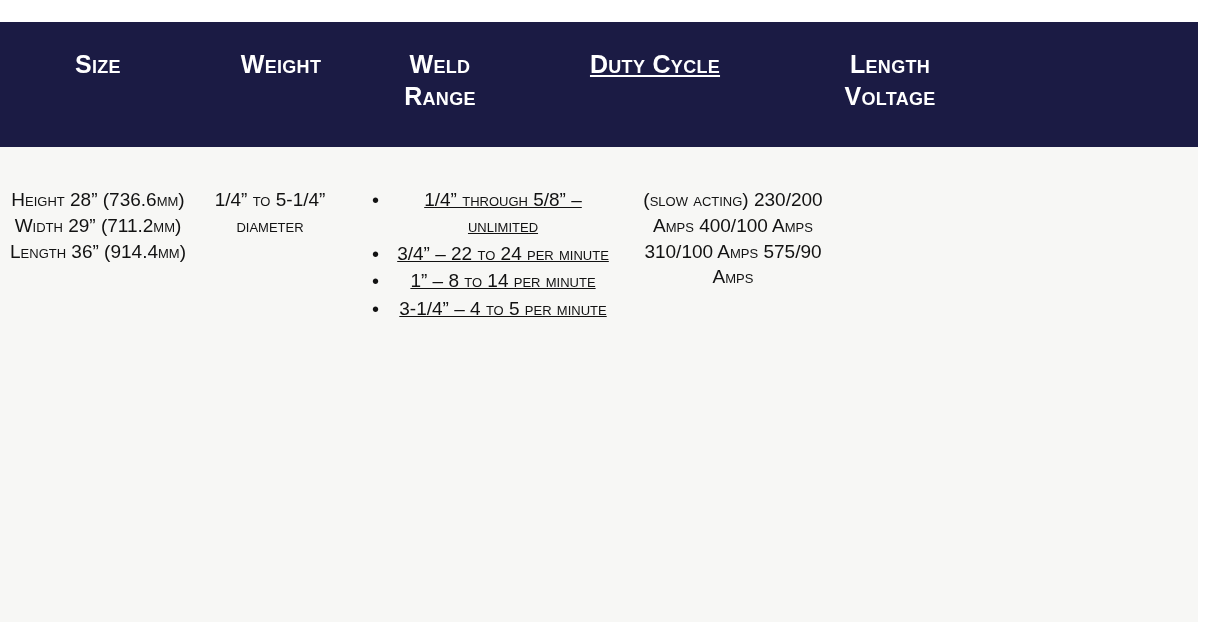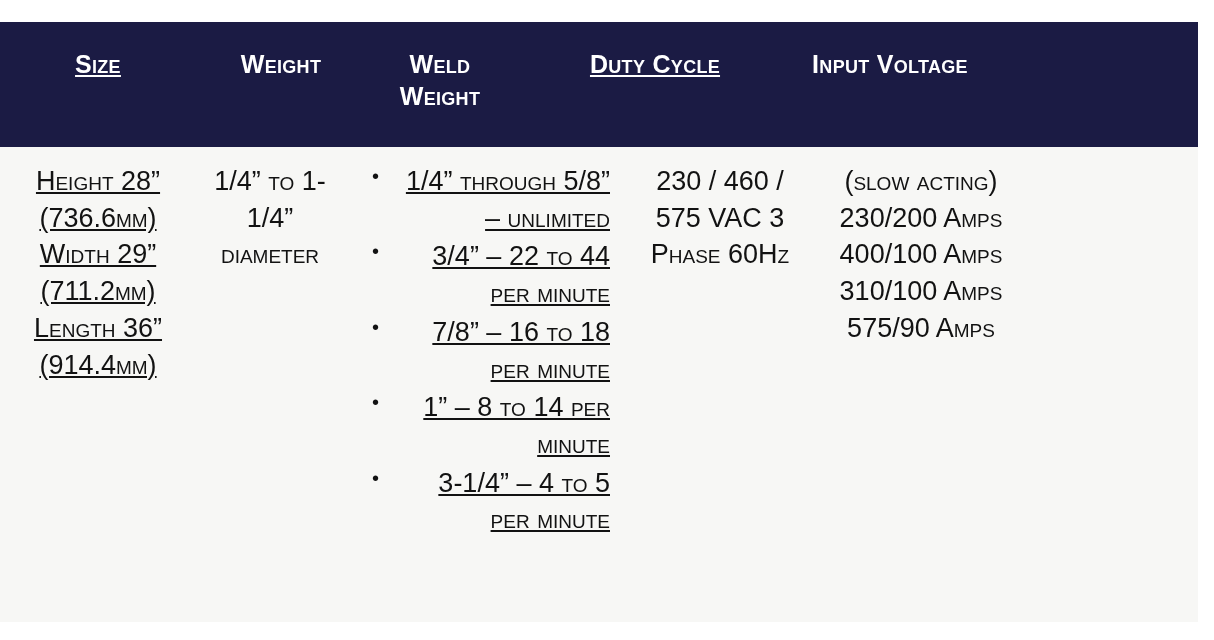--- a/index.html
+++ b/index.html
@@ -36,40 +36,40 @@
     letter-spacing: 0.3px;
     box-sizing: border-box;
   }
   .body-row {
     display: flex;
     background: #f7f7f5;
     min-height: 475px;
   }
   .body-cell {
     color: #121212;
-    font-size: 27px;
+    font-size: 19px;
     text-align: center;
-    padding: 16px 6px 10px 6px;
+    padding: 40px 6px 10px 6px;
     line-height: 1.36;
     font-variant: small-caps;
     box-sizing: border-box;
   }
-  .c-size    { width: 196px; text-decoration: underline; }
+  .c-size    { width: 196px; }
   .c-weight  { width: 170px; }
   .c-weld    { width: 148px; }
   .c-duty    { width: 282px; text-decoration: underline; }
   .c-input   { width: 188px; }
   .c-fusing  { width: 214px; }
 
   .body-cell.c-size { padding-left: 10px; padding-right: 10px; }
 
   .duty-list {
     margin: 0;
     padding: 0 10px 0 46px;
-    text-align: right;
+    text-align: center;
     list-style: none;
   }
   .duty-list li {
     position: relative;
     margin-bottom: 2px;
     line-height: 1.36;
   }
   .duty-list li::before {
     content: "\2022";
     position: absolute;
@@ -80,34 +80,32 @@
   }
 </style>
 </head>
 <body>
 
 <div class="spec-table">
 
   <div class="header-row">
     <div class="header-cell c-size">Size</div>
     <div class="header-cell c-weight">Weight</div>
-    <div class="header-cell c-weld">Weld Weight</div>
+    <div class="header-cell c-weld">Weld Range</div>
     <div class="header-cell c-duty">Duty Cycle</div>
-    <div class="header-cell c-input">Input Voltage</div>
+    <div class="header-cell c-input">Length Voltage</div>
   </div>
 
   <div class="body-row">
     <div class="body-cell c-size">Height 28” (736.6mm) Width 29” (711.2mm) Length 36” (914.4mm)</div>
-    <div class="body-cell c-weld">1/4” to 1-1/4” diameter</div>
+    <div class="body-cell c-weld">1/4” to 5-1/4” diameter</div>
     <div class="body-cell c-duty">
       <ul class="duty-list">
         <li>1/4” through 5/8” – unlimited</li>
-        <li>3/4” – 22 to 44 per minute</li>
-        <li>7/8” – 16 to 18 per minute</li>
+        <li>3/4” – 22 to 24 per minute</li>
         <li>1” – 8 to 14 per minute</li>
         <li>3-1/4” – 4 to 5 per minute</li>
       </ul>
     </div>
-    <div class="body-cell c-input">230 / 460 / 575 VAC 3 Phase 60Hz</div>
     <div class="body-cell c-fusing">(slow acting) 230/200 Amps 400/100 Amps 310/100 Amps 575/90 Amps</div>
   </div>
 
 </div>
 
 </body></html>

